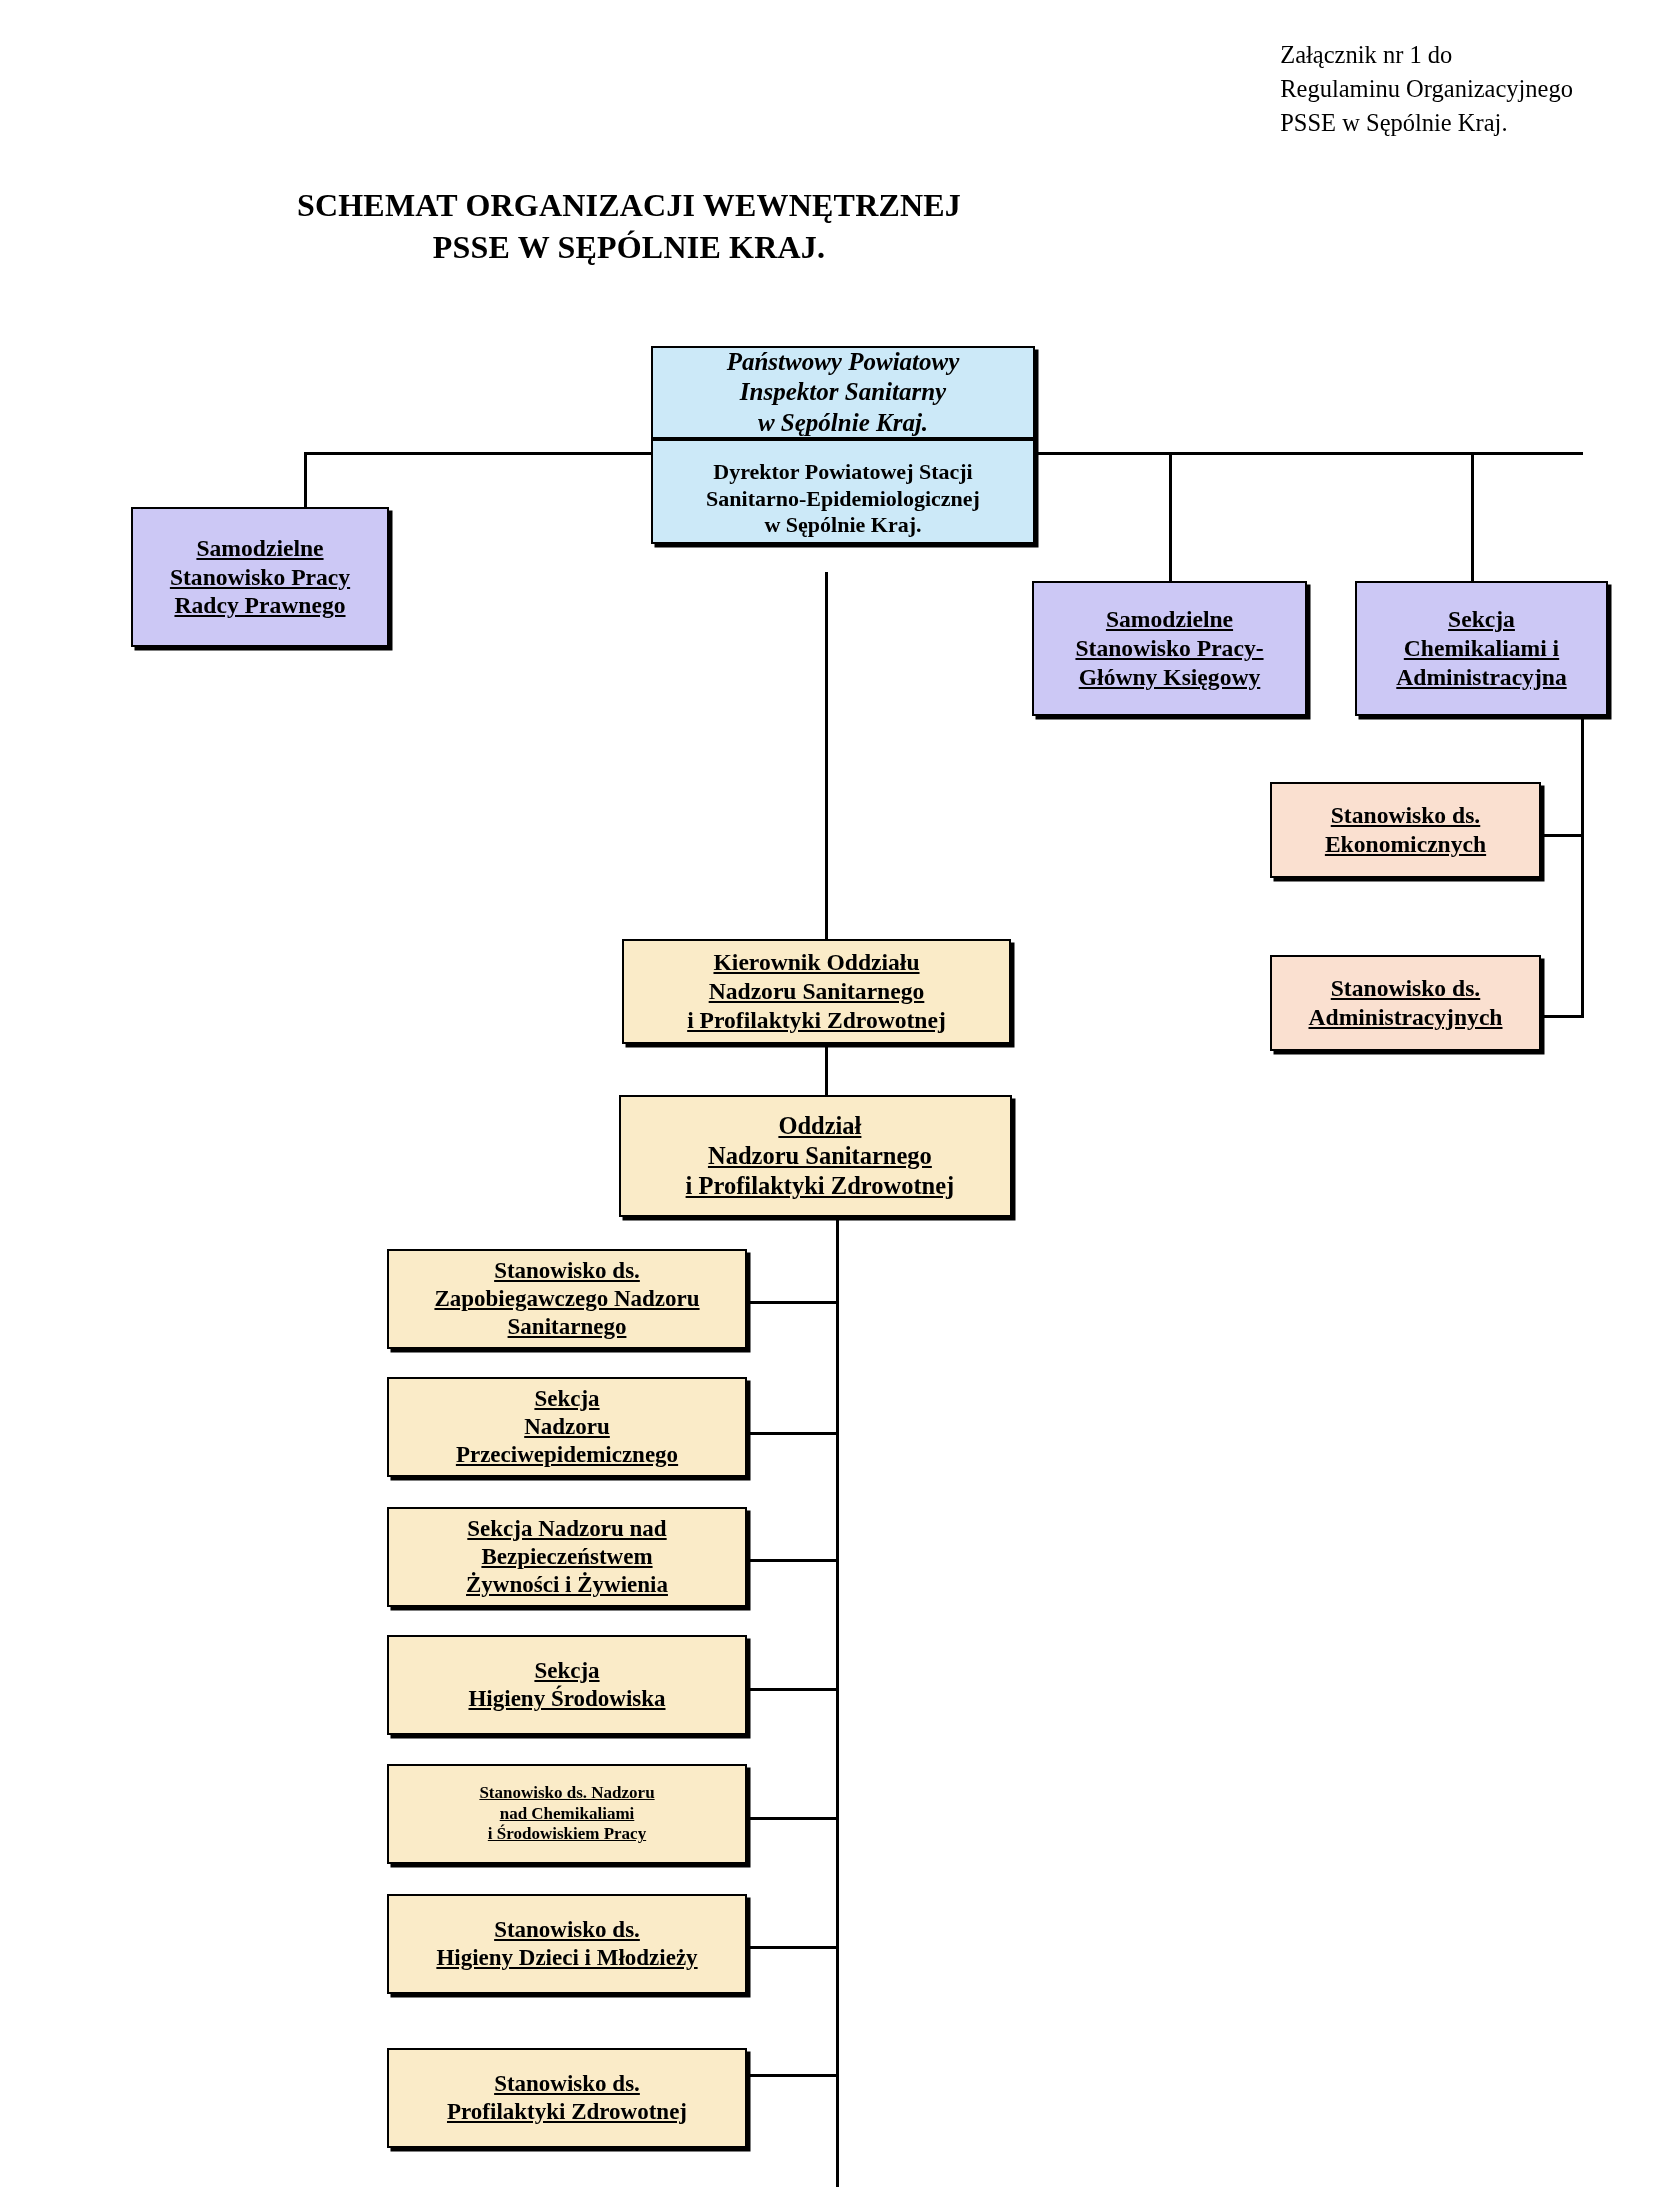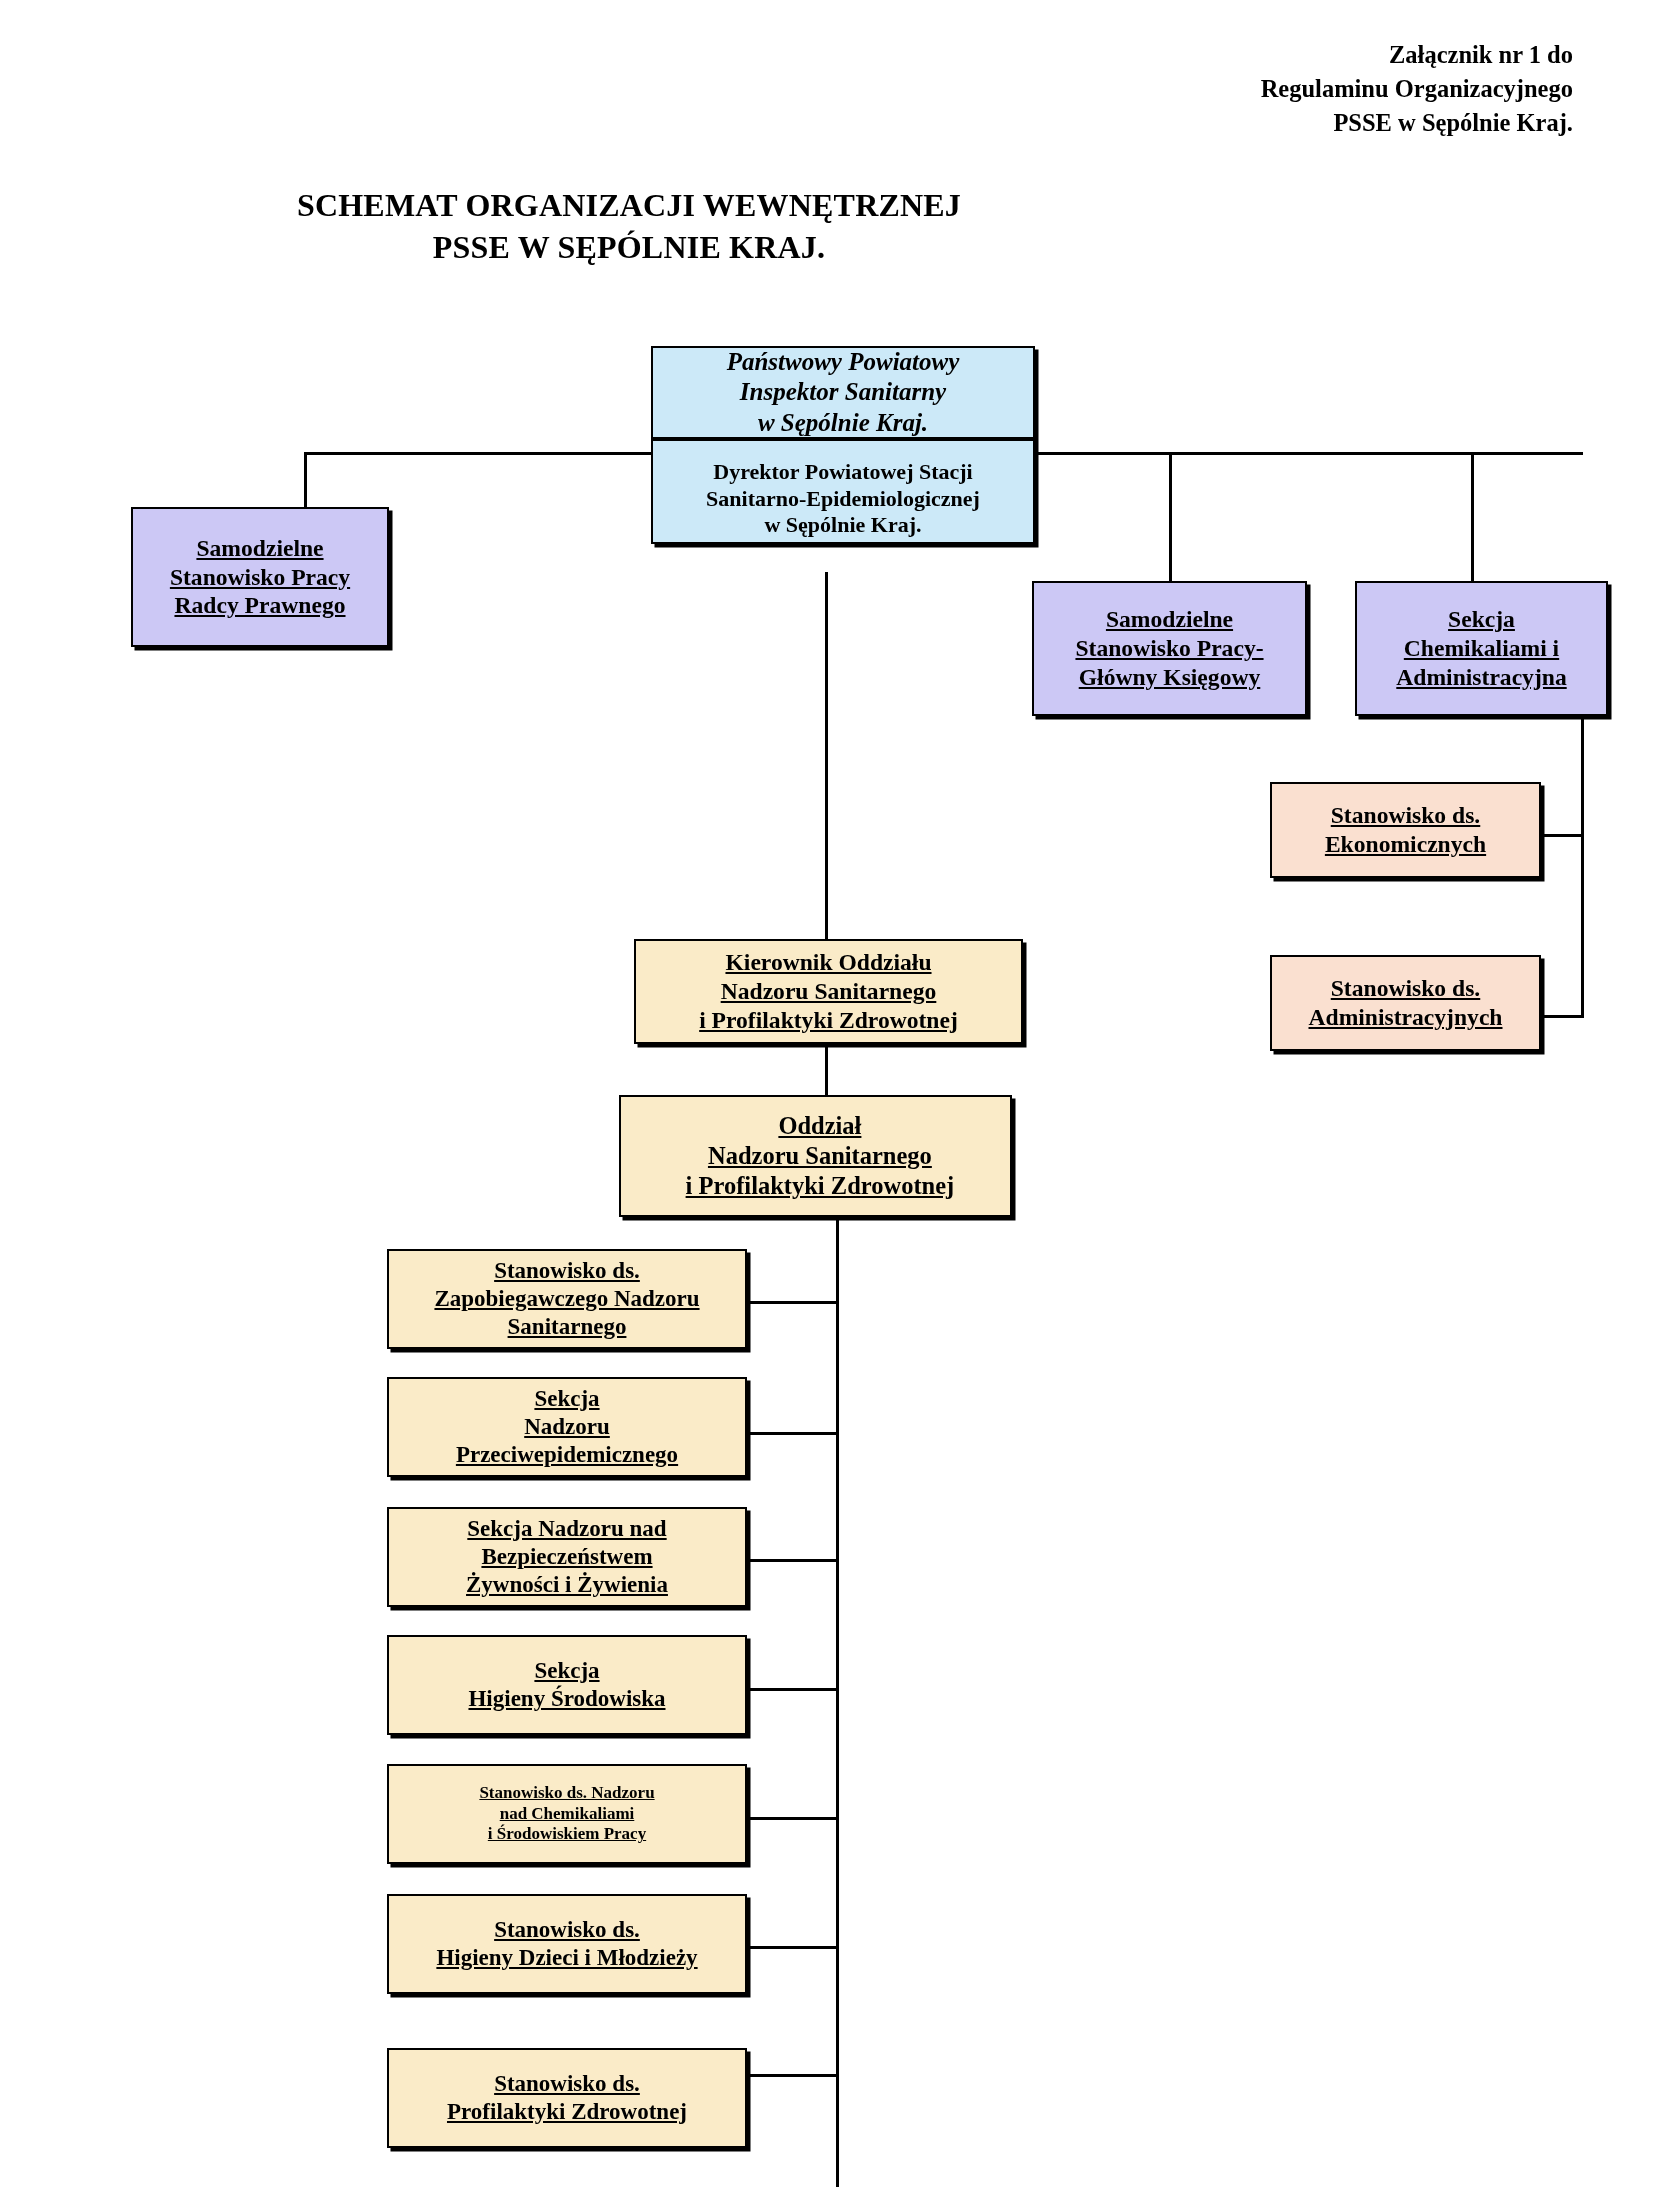--- a/index.html
+++ b/index.html
@@ -18,24 +18,24 @@
     height: 2205px;
     background: #ffffff;
     overflow: hidden;
   }
 
   
   .doc-header {
     position: absolute;
     right: 87px;
     top: 38px;
-    text-align: right;
+    text-align: left;
     font-size: 24.5px;
     line-height: 1.38;
-    font-weight: 700;
+    font-weight: 400;
   }
   .doc-header div { white-space: nowrap; }
 
   
   .doc-title {
     position: absolute;
     left: 0;
     top: 185px;
     width: 1258px;
     text-align: center;
@@ -186,21 +186,21 @@
   <div class="node pink" style="left:1270px; top:782px; width:271px; height:96px; font-size:23.6px;">
     <span class="ln">Stanowisko ds.</span>
     <span class="ln">Ekonomicznych</span>
   </div>
 
   <div class="node pink" style="left:1270px; top:955px; width:271px; height:96px; font-size:23.6px;">
     <span class="ln">Stanowisko ds.</span>
     <span class="ln">Administracyjnych</span>
   </div>
 
-  <div class="node yellow" style="left:622px; top:939px; width:389px; height:105px; font-size:23.6px;margin-left:12px;">
+  <div class="node yellow" style="left:622px; top:939px; width:389px; height:105px; font-size:23.6px;">
     <span class="ln">Kierownik Oddziału</span>
     <span class="ln">Nadzoru Sanitarnego</span>
     <span class="ln">i Profilaktyki Zdrowotnej</span>
   </div>
 
   <div class="node yellow" style="left:619px; top:1095px; width:393px; height:122px; font-size:24.5px;padding-left:14px;">
     <span class="ln">Oddział</span>
     <span class="ln">Nadzoru Sanitarnego</span>
     <span class="ln">i Profilaktyki Zdrowotnej</span>
   </div>

